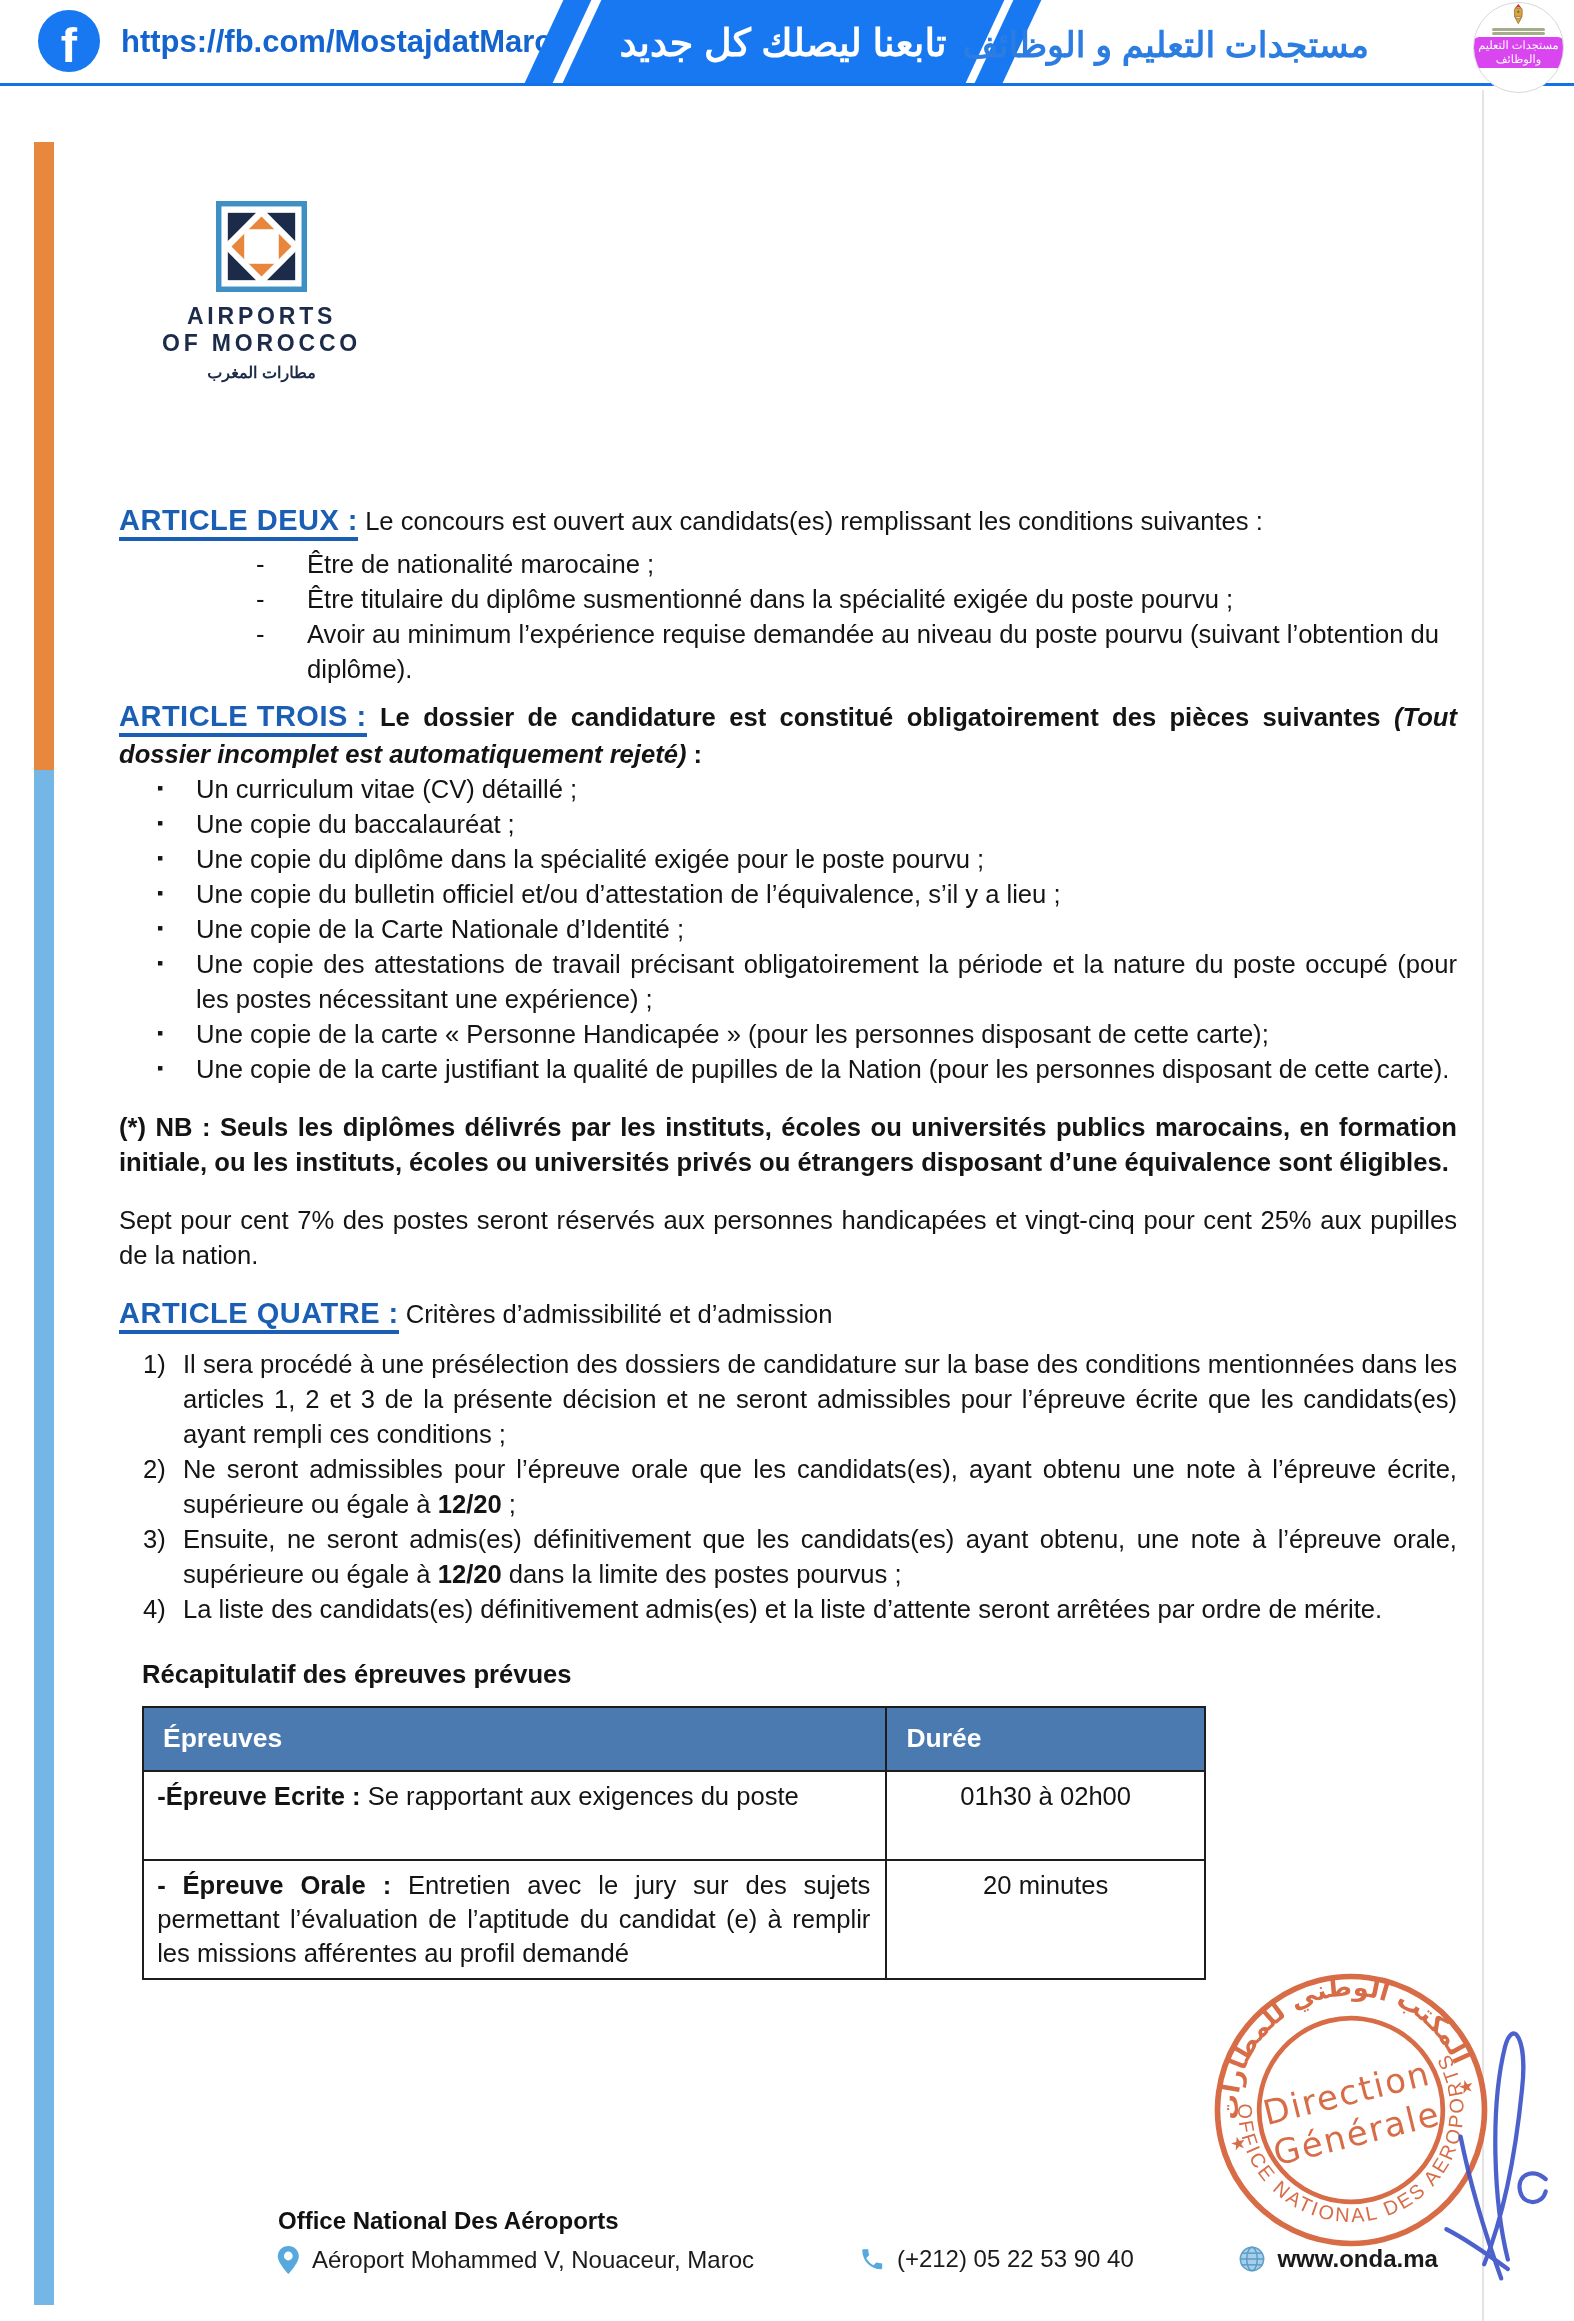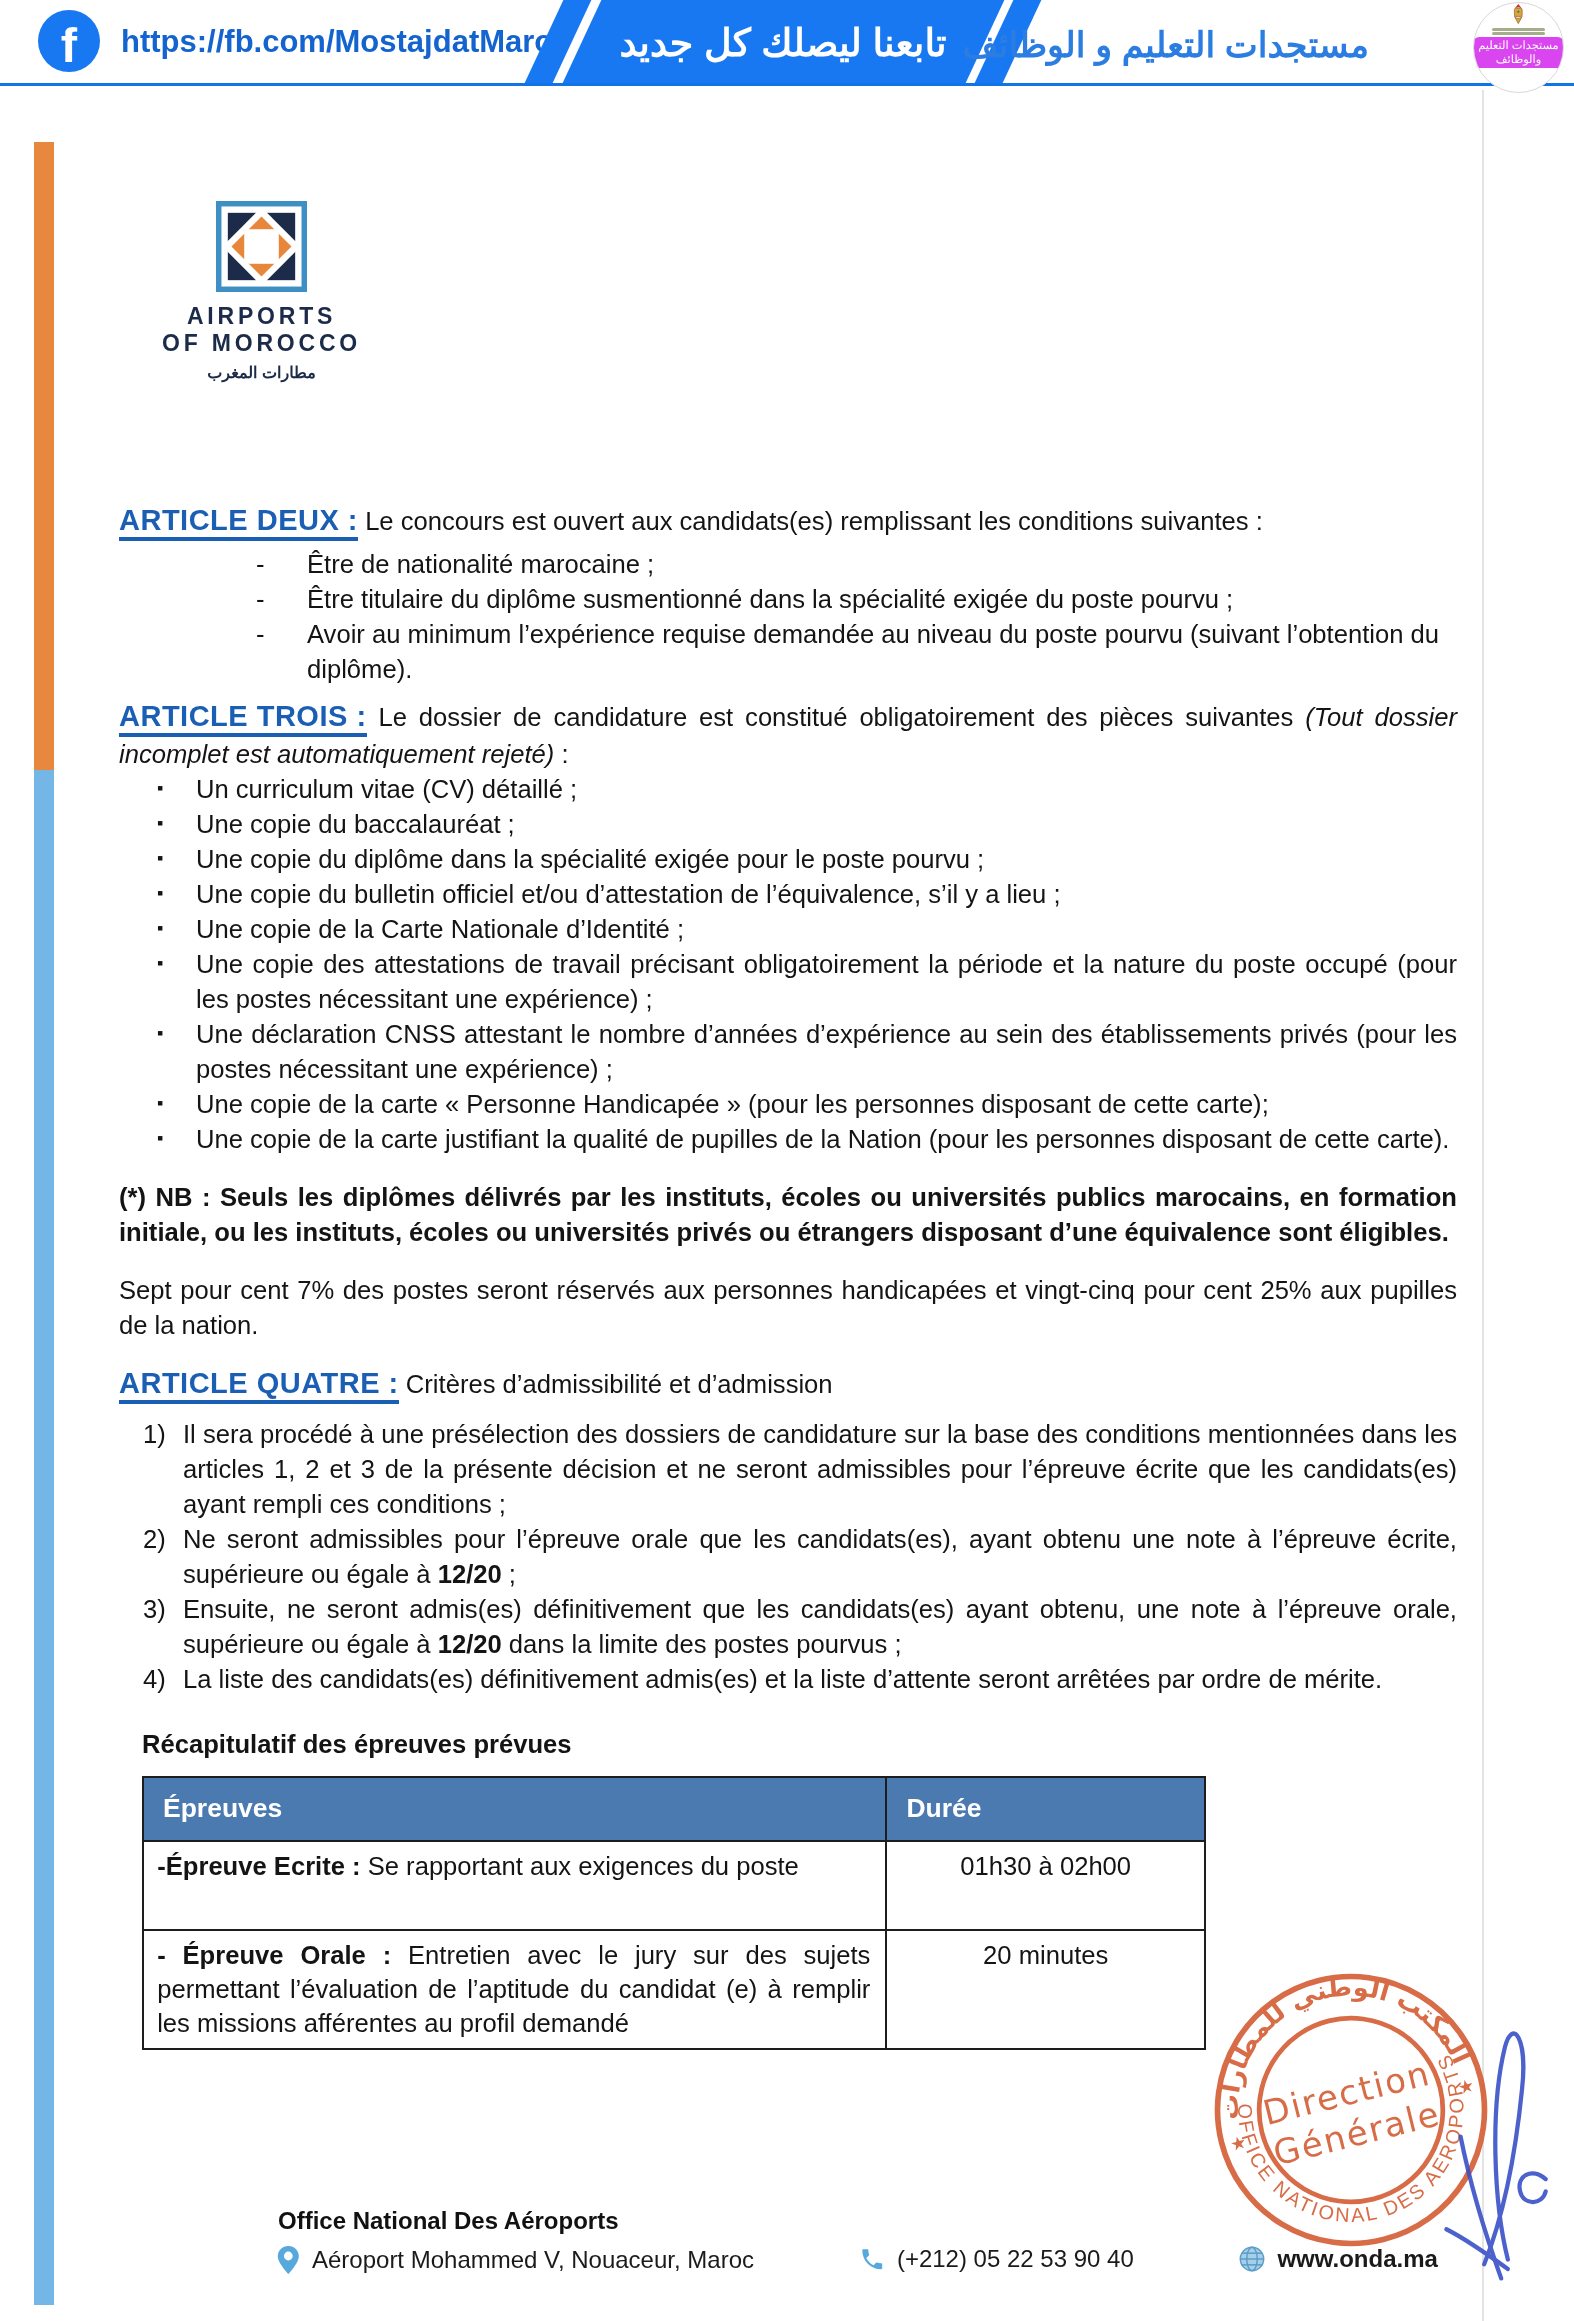--- a/index.html
+++ b/index.html
@@ -42,21 +42,21 @@
   .onda-line{font-size:23px;font-weight:800;letter-spacing:3.8px;line-height:26.5px;}
   .onda-line.first{margin-top:11.4px;}
   .onda-ar{font-size:16px;font-weight:bold;margin-top:6.6px;direction:rtl;}
 
   
   .content{position:absolute;left:119px;top:504px;width:1338px;font-size:25.6px;line-height:35px;}
   .article-heading{font-size:29px;font-weight:900;color:#1b5fb5;letter-spacing:0.5px;
                    border-bottom:4.7px solid #1b5fb5;padding-bottom:0.9px;display:inline-block;
                    line-height:32px;}
   .lead{margin:0;text-align:left;}
-  .lead b{font-weight:normal;}
+  .lead b{font-weight:bold;}
   ul.dash-list{list-style:none;margin:5.7px 0 0 0;padding:0;}
   ul.dash-list li{position:relative;padding-left:188px;margin:0;text-align:left;}
   ul.dash-list li::before{content:"-";position:absolute;left:137px;top:0;}
   ul.square-list{list-style:none;margin:0;padding:0;}
   ul.square-list li{position:relative;padding-left:77px;text-align:justify;}
   ul.square-list li::before{content:"▪";position:absolute;left:38px;top:-0.9px;font-size:18px;}
   .sec-trois{margin-top:13.2px;}
   .nb-note{font-weight:bold;margin:23px 0 0 0;text-align:justify;}
   .quota-note{margin:23px 0 0 0;text-align:justify;}
   .sec-quatre{margin-top:24.6px;}
@@ -152,21 +152,20 @@
         <b>Le dossier de candidature est constitué obligatoirement des pièces suivantes</b>
         <b><i>(Tout dossier incomplet est automatiquement rejeté)</i></b><b> :</b>
       </p>
       <ul class="square-list">
         <li><span>Un curriculum vitae (CV) détaillé ;</span></li>
         <li><span>Une copie du baccalauréat ;</span></li>
         <li><span>Une copie du diplôme dans la spécialité exigée pour le poste pourvu ;</span></li>
         <li><span>Une copie du bulletin officiel et/ou d’attestation de l’équivalence, s’il y a lieu ;</span></li>
         <li><span>Une copie de la Carte Nationale d’Identité ;</span></li>
         <li><span>Une copie des attestations de travail précisant obligatoirement la période et la nature du poste occupé (pour les postes nécessitant une expérience) ;</span></li>
-        <li><span>Une déclaration CNSS attestant le nombre d’années d’expérience au sein des établissements privés (pour les postes nécessitant une expérience)  ;</span></li>
         <li><span>Une copie de la carte « Personne Handicapée » (pour les personnes disposant de cette carte);</span></li>
         <li><span>Une copie de la carte justifiant la qualité de pupilles de la Nation (pour les personnes disposant de cette carte).</span></li>
       </ul>
     </section>
 
     <p class="nb-note">(*) NB : Seuls les diplômes délivrés par les instituts, écoles ou universités publics marocains, en formation initiale, ou les instituts, écoles ou universités privés ou étrangers disposant d’une équivalence sont éligibles.</p>
     <p class="quota-note">Sept pour cent 7% des postes seront réservés aux personnes handicapées et vingt-cinq pour cent 25% aux pupilles de la nation.</p>
 
     <section class="sec-quatre">
       <p class="lead">

